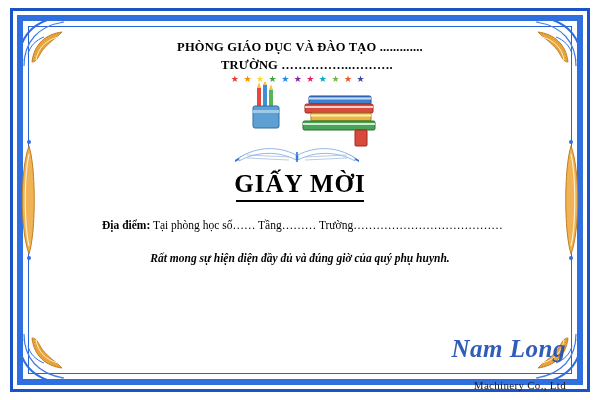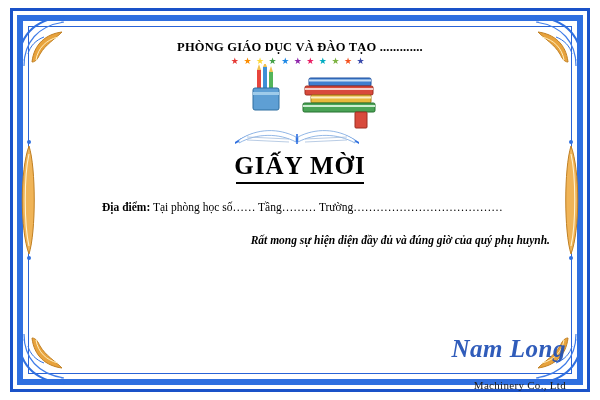--- a/index.html
+++ b/index.html
@@ -144,21 +144,21 @@
   }
   .body-line {
     white-space: nowrap;
     overflow: hidden;
   }
   .body-line.indent { padding-left: 52px; }
   .body-line.indent2 { padding-left: 46px; }
   .bold { font-weight: bold; }
 
   .closing {
-    text-align: right;
+    text-align: center;
     font-size: 11.5px;
     font-style: italic;
     font-weight: bold;
     margin-top: 16px;
     color: #000;
   }
 
   
   .watermark {
     position: absolute;
@@ -252,20 +252,21 @@
       <path d="M13 6 C4 30 4 90 13 114 C20 92 20 28 13 6 Z" fill="#f0b457" stroke="#c07f22" stroke-width="1"></path>
       <path d="M13 14 C8 36 8 84 13 106" fill="none" stroke="#fff3d0" stroke-width="1.1"></path>
       <circle cx="13" cy="2" r="2" fill="#2f6fe0"></circle>
       <circle cx="13" cy="118" r="2" fill="#2f6fe0"></circle>
     </svg>
   </div>
 
   <div class="content">
 
     <div class="header-line">PHÒNG GIÁO DỤC VÀ ĐÀO TẠO .............</div>
+    <div class="header-line second">TRƯỜNG ……………..……….</div>
 
     <div class="stars-row">
       <span><span style="color: rgb(229, 57, 53); margin-right: 3px;">★</span><span style="color: rgb(251, 140, 0); margin-right: 3px;">★</span><span style="color: rgb(253, 216, 53); margin-right: 3px;">★</span><span style="color: rgb(67, 160, 71); margin-right: 3px;">★</span><span style="color: rgb(30, 136, 229); margin-right: 3px;">★</span><span style="color: rgb(142, 36, 170); margin-right: 3px;">★</span><span style="color: rgb(233, 30, 99); margin-right: 3px;">★</span><span style="color: rgb(0, 172, 193); margin-right: 3px;">★</span><span style="color: rgb(124, 179, 66); margin-right: 3px;">★</span><span style="color: rgb(244, 81, 30); margin-right: 3px;">★</span><span style="color: rgb(57, 73, 171); margin-right: 3px;">★</span></span>
     </div>
 
     <div class="illustration">
       <svg width="190" height="86" viewBox="0 0 190 86">
 
         <g>
           <rect x="52" y="6" width="4" height="20" fill="#e8453c"></rect>

